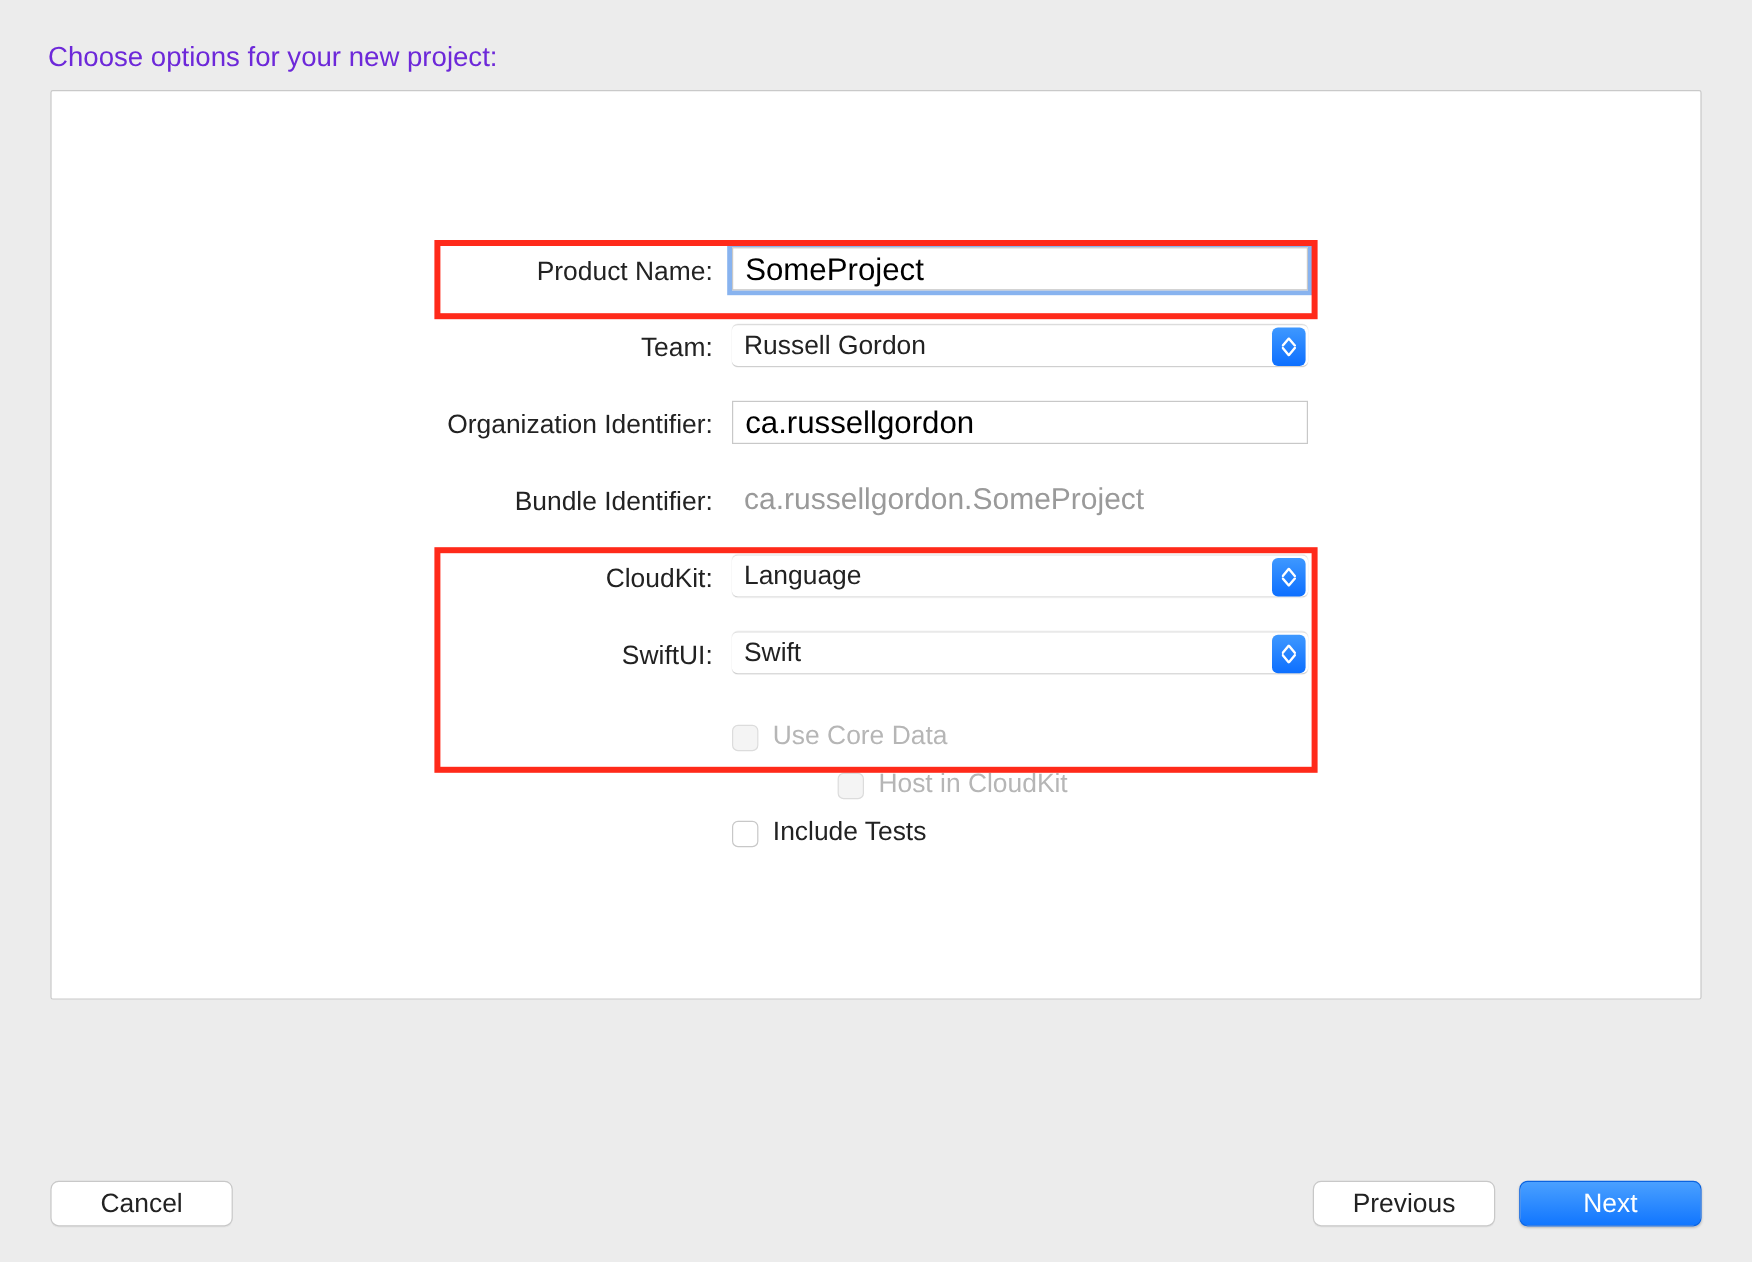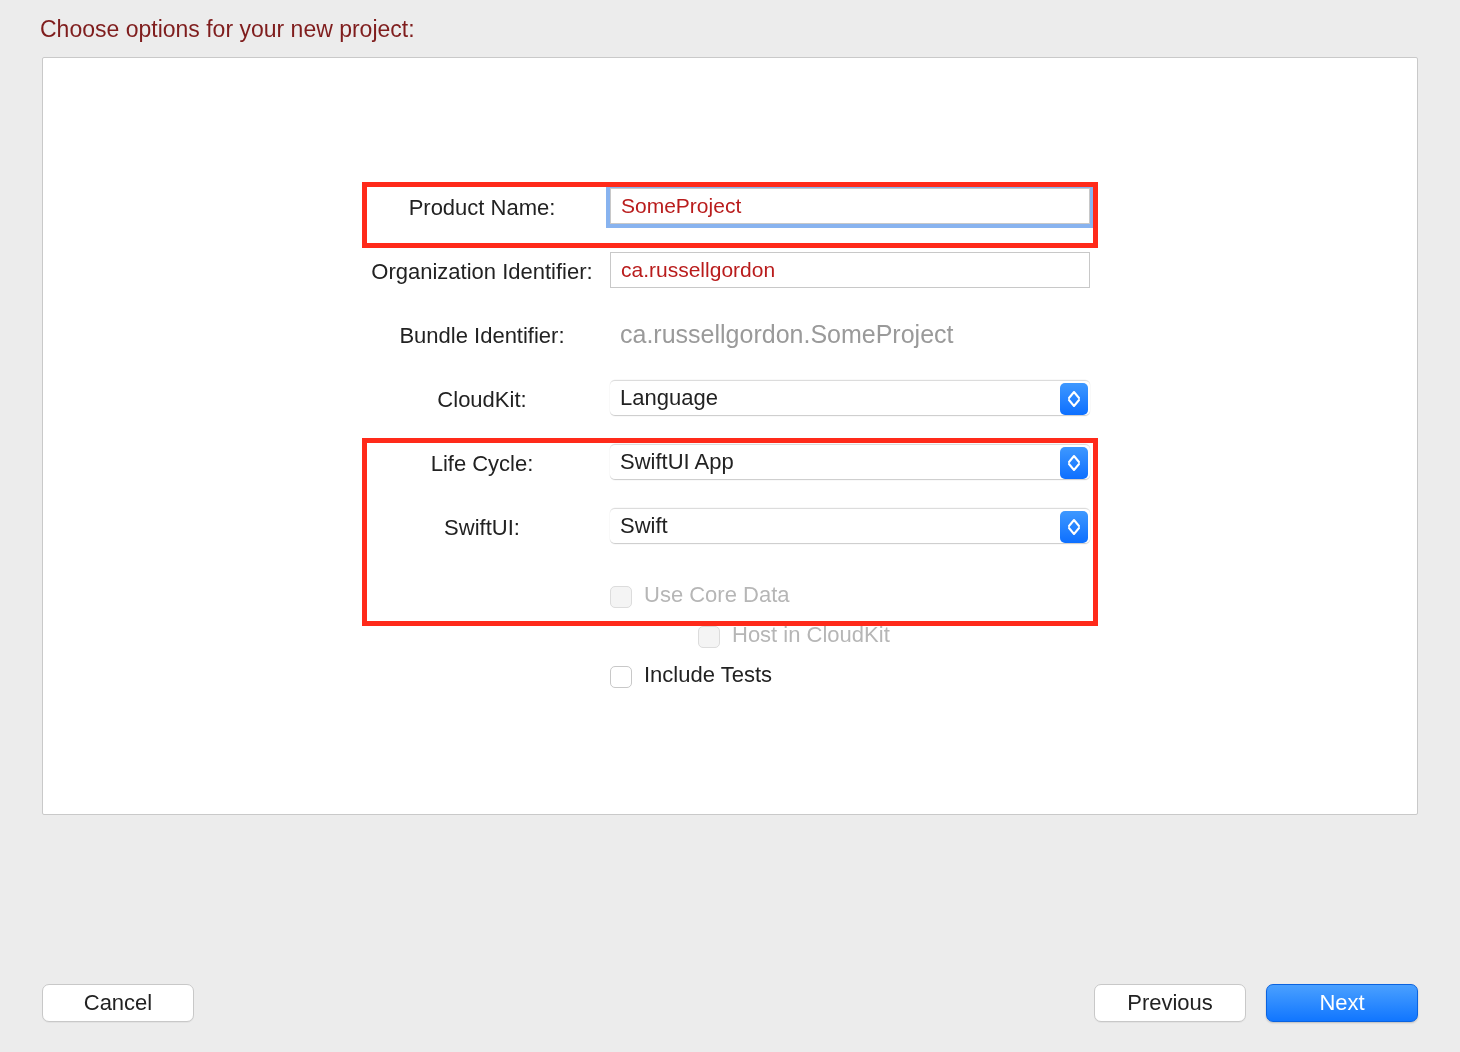--- a/index.html
+++ b/index.html
@@ -17,23 +17,24 @@
   }
   .window {
     position: relative;
     width: 1460px;
     height: 1052px;
     padding: 16px 42px 30px 42px;
   }
   .header-title {
     font-size: 23px;
     font-weight: 400;
-    color: #7f1d1d;
+    color: #6d28d9;
     margin-bottom: 14px;
     margin-left: -2px;
+    margin-top: 18px;
   }
   .panel {
     background: #ffffff;
     border: 1px solid #c9c9c9;
     width: 100%;
     height: 758px;
     border-radius: 2px;
     position: relative;
   }
   .form-area {
@@ -45,39 +46,39 @@
   }
   .row {
     display: flex;
     align-items: center;
     margin-bottom: 24px;
     height: 40px;
     position: relative;
   }
   .label {
     width: 240px;
-    text-align: center;
+    text-align: right;
     padding-right: 16px;
     font-size: 22px;
     color: #222;
     flex-shrink: 0;
   }
   .field {
     flex: 1;
     height: 40px;
     position: relative;
   }
   .text-input {
     width: 100%;
     height: 36px;
     border: 1px solid #c8c8c8;
     border-radius: 0;
-    font-size: 21px;
+    font-size: 26px;
     padding: 2px 10px;
-    color: #b91c1c;
+    color: #000000;
     background: #fff;
   }
   .text-input.focused {
     border: 1px solid #c8c8c8;
     outline: none;
     box-shadow: 0 0 0 4px #88b3ef;
   }
   .popup {
     width: 100%;
     height: 36px;
@@ -194,20 +195,36 @@
 
     <div class="form-area">
 
       <div class="row">
         <div class="label">Product Name:</div>
         <div class="field">
           <input class="text-input focused" type="text" value="SomeProject" style="">
         </div>
       </div>
 
+      <div class="row">
+        <div class="label">Team:</div>
+        <div class="field">
+          <div class="popup">
+            <span>Russell Gordon</span>
+            <span class="stepper">
+              <svg width="12" height="8" viewBox="0 0 12 8">
+                  <path d="M1 7 L6 1 L11 7" stroke="#fff" stroke-width="2" fill="none" stroke-linecap="round" stroke-linejoin="round"></path>
+                </svg>
+              <svg width="12" height="8" viewBox="0 0 12 8">
+                  <path d="M1 1 L6 7 L11 1" stroke="#fff" stroke-width="2" fill="none" stroke-linecap="round" stroke-linejoin="round"></path>
+                </svg>
+            </span>
+          </div>
+        </div>
+      </div>
 
       <div class="row">
         <div class="label">Organization Identifier:</div>
         <div class="field">
           <input class="text-input" type="text" value="ca.russellgordon" style="">
         </div>
       </div>
 
       <div class="row">
         <div class="label">Bundle Identifier:</div>
@@ -226,36 +243,20 @@
                   <path d="M1 7 L6 1 L11 7" stroke="#fff" stroke-width="2" fill="none" stroke-linecap="round" stroke-linejoin="round"></path>
                 </svg>
               <svg width="12" height="8" viewBox="0 0 12 8">
                   <path d="M1 1 L6 7 L11 1" stroke="#fff" stroke-width="2" fill="none" stroke-linecap="round" stroke-linejoin="round"></path>
                 </svg>
             </span>
           </div>
         </div>
       </div>
 
-      <div class="row">
-        <div class="label">Life Cycle:</div>
-        <div class="field">
-          <div class="popup">
-            <span>SwiftUI App</span>
-            <span class="stepper">
-              <svg width="12" height="8" viewBox="0 0 12 8">
-                  <path d="M1 7 L6 1 L11 7" stroke="#fff" stroke-width="2" fill="none" stroke-linecap="round" stroke-linejoin="round"></path>
-                </svg>
-              <svg width="12" height="8" viewBox="0 0 12 8">
-                  <path d="M1 1 L6 7 L11 1" stroke="#fff" stroke-width="2" fill="none" stroke-linecap="round" stroke-linejoin="round"></path>
-                </svg>
-            </span>
-          </div>
-        </div>
-      </div>
 
       <div class="row" style="margin-bottom:28px;">
         <div class="label">SwiftUI:</div>
         <div class="field">
           <div class="popup">
             <span>Swift</span>
             <span class="stepper">
               <svg width="12" height="8" viewBox="0 0 12 8">
                   <path d="M1 7 L6 1 L11 7" stroke="#fff" stroke-width="2" fill="none" stroke-linecap="round" stroke-linejoin="round"></path>
                 </svg>

